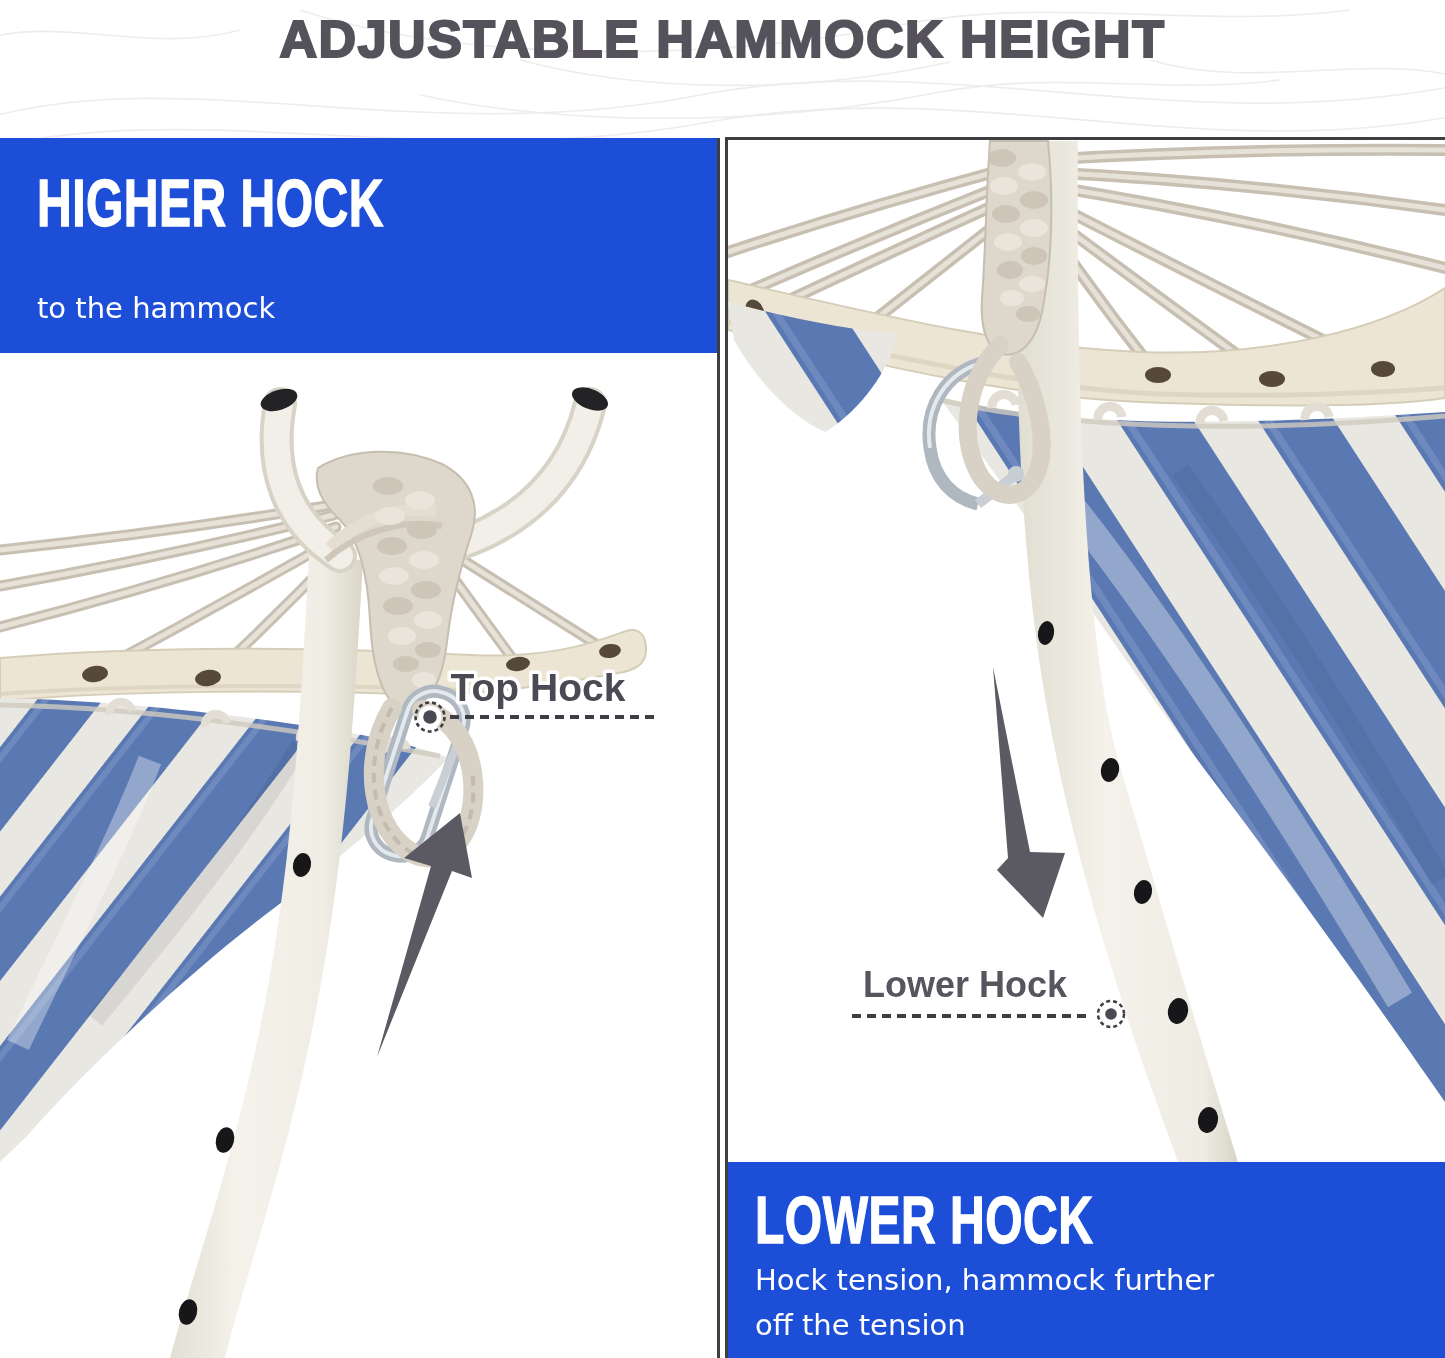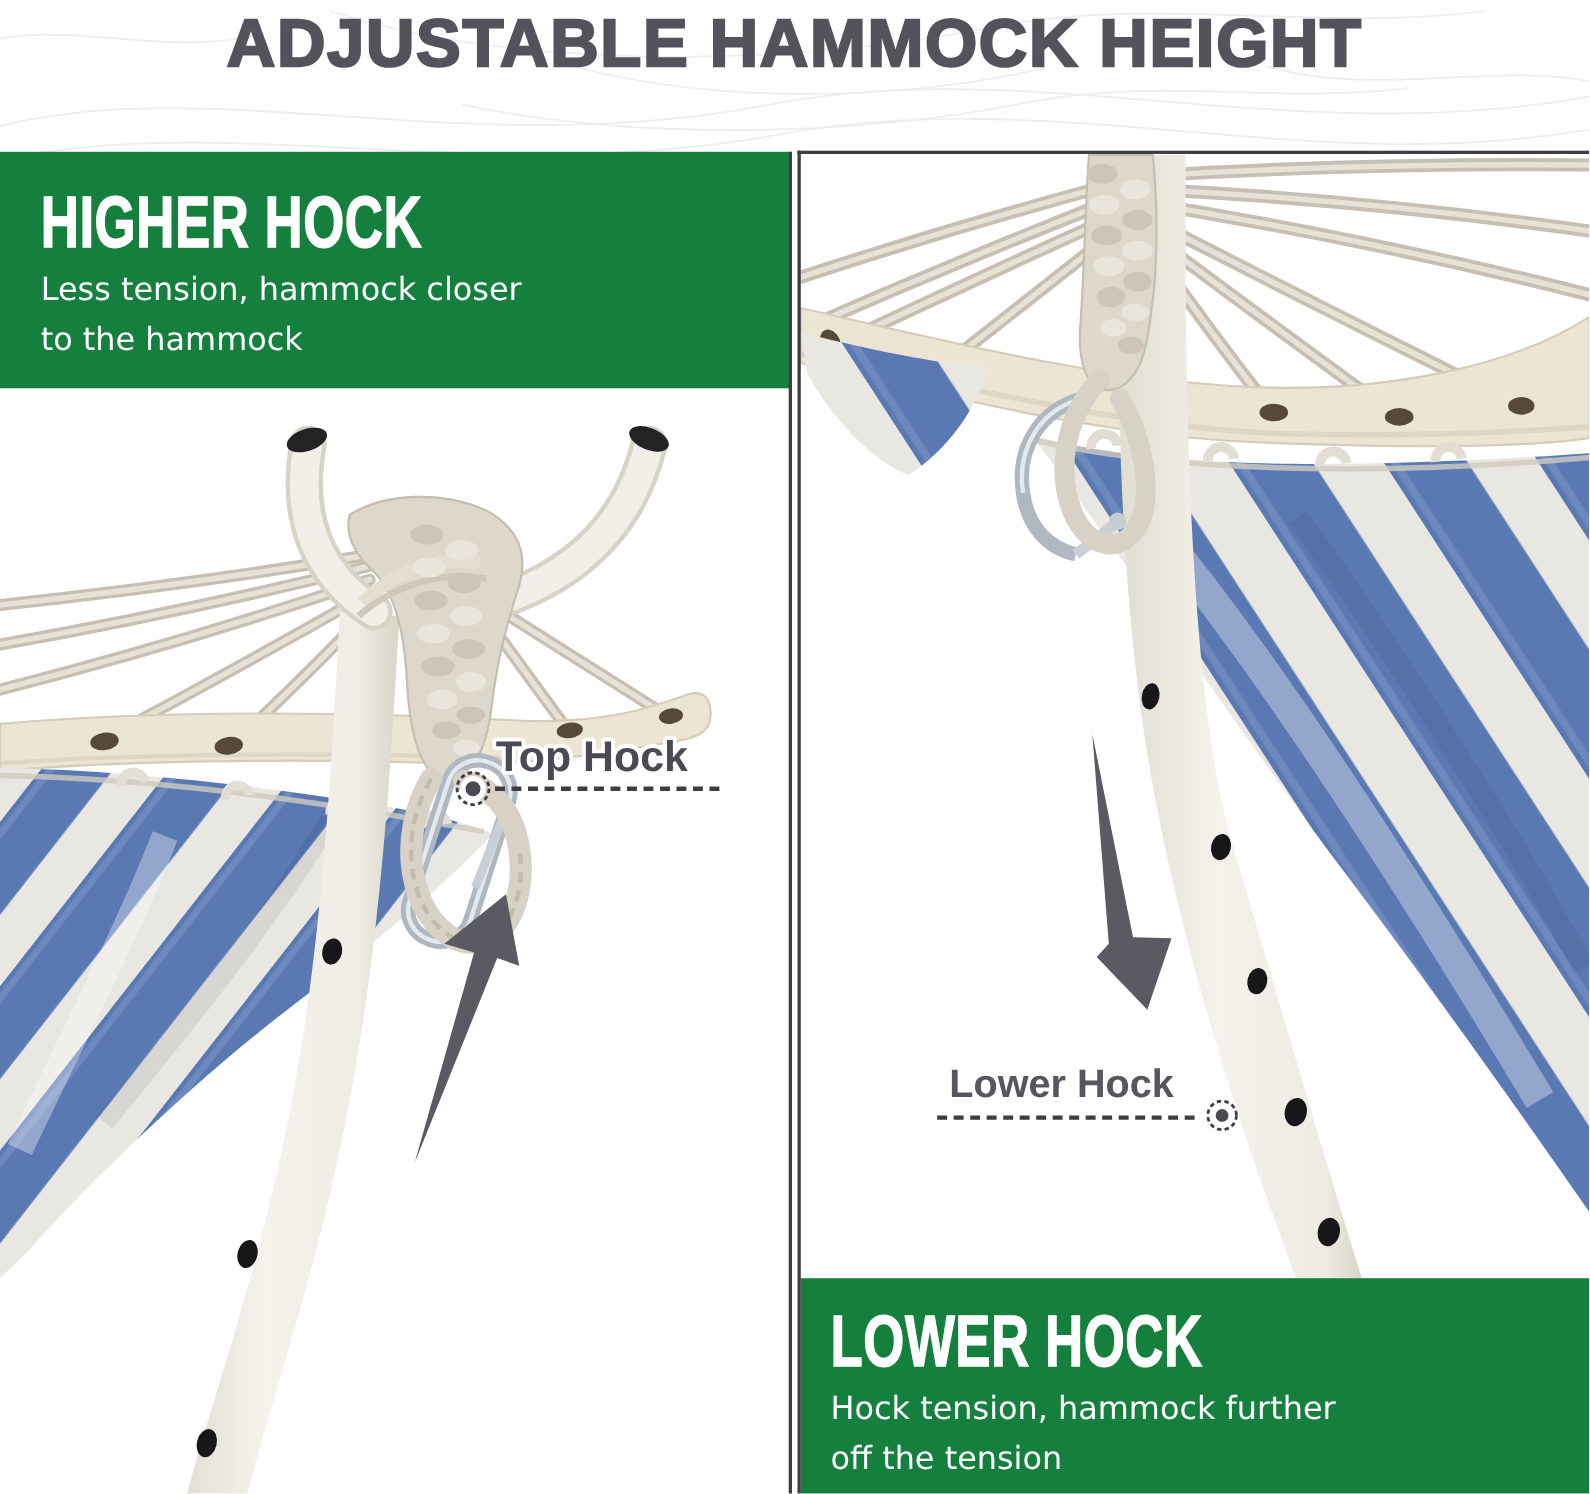--- a/index.html
+++ b/index.html
@@ -4,25 +4,25 @@
 <style>
   html,body{margin:0;padding:0;background:#ffffff;}
   .stage{
     position:relative;width:1445px;height:1358px;overflow:hidden;
     background:#ffffff;font-family:"Liberation Sans",sans-serif;
   }
   .topo{position:absolute;left:0;top:0;z-index:0;}
   .page-title{
     position:absolute;left:0;top:0;width:1445px;z-index:2;
     text-align:center;margin:0;line-height:78px;
-    font-size:61px;font-weight:800;letter-spacing:1.5px;color:#55525B;
+    font-size:52px;font-weight:800;letter-spacing:1.5px;color:#55525B;
     -webkit-text-stroke:2.2px #55525B;white-space:nowrap;
   }
   .info-box{
-    position:absolute;z-index:3;background:#15803d;color:#fff;box-sizing:border-box;
+    position:absolute;z-index:3;background:#1d4ed8;color:#fff;box-sizing:border-box;
   }
   .box-higher{left:0;top:138px;width:719px;height:215px;padding:33px 20px 0 37px;}
   .box-lower{left:728px;top:1162px;width:717px;height:196px;padding:26px 20px 0 27px;}
   .info-box h2{
     margin:0;font-size:48px;font-weight:800;letter-spacing:.5px;line-height:48px;
     display:inline-block;transform:scaleY(1.38);transform-origin:0 0;white-space:nowrap;
     -webkit-text-stroke:1px #ffffff;
   }
   .hwrap{height:70px;}
   .info-box p{
@@ -50,21 +50,21 @@
       <path d="M520,60 C640,92 800,95 950,62"></path>
       <path d="M-20,40 C60,15 150,55 240,30"></path>
       <path d="M1150,60 C1250,90 1360,55 1450,75"></path>
     </g>
   </svg>
 
   <h1 class="page-title">ADJUSTABLE HAMMOCK HEIGHT</h1>
 
   <section class="info-box box-higher">
     <div class="hwrap"><h2>HIGHER HOCK</h2></div>
-    <p><span>Less tension, hammock closer</span><br><span>to the hammock</span></p>
+    <p><br><span>to the hammock</span></p>
   </section>
 
   <div class="vline one"></div>
   <div class="vline two"></div>
   <div class="hline"></div>
 
   <svg class="photo" style="left:0;top:353px;" width="717" height="1005" viewBox="0 353 717 1005">
     <defs>
       <linearGradient id="poleG" x1="0" y1="0" x2="1" y2="0">
         <stop offset="0" stop-color="#e2dfd3"></stop>

